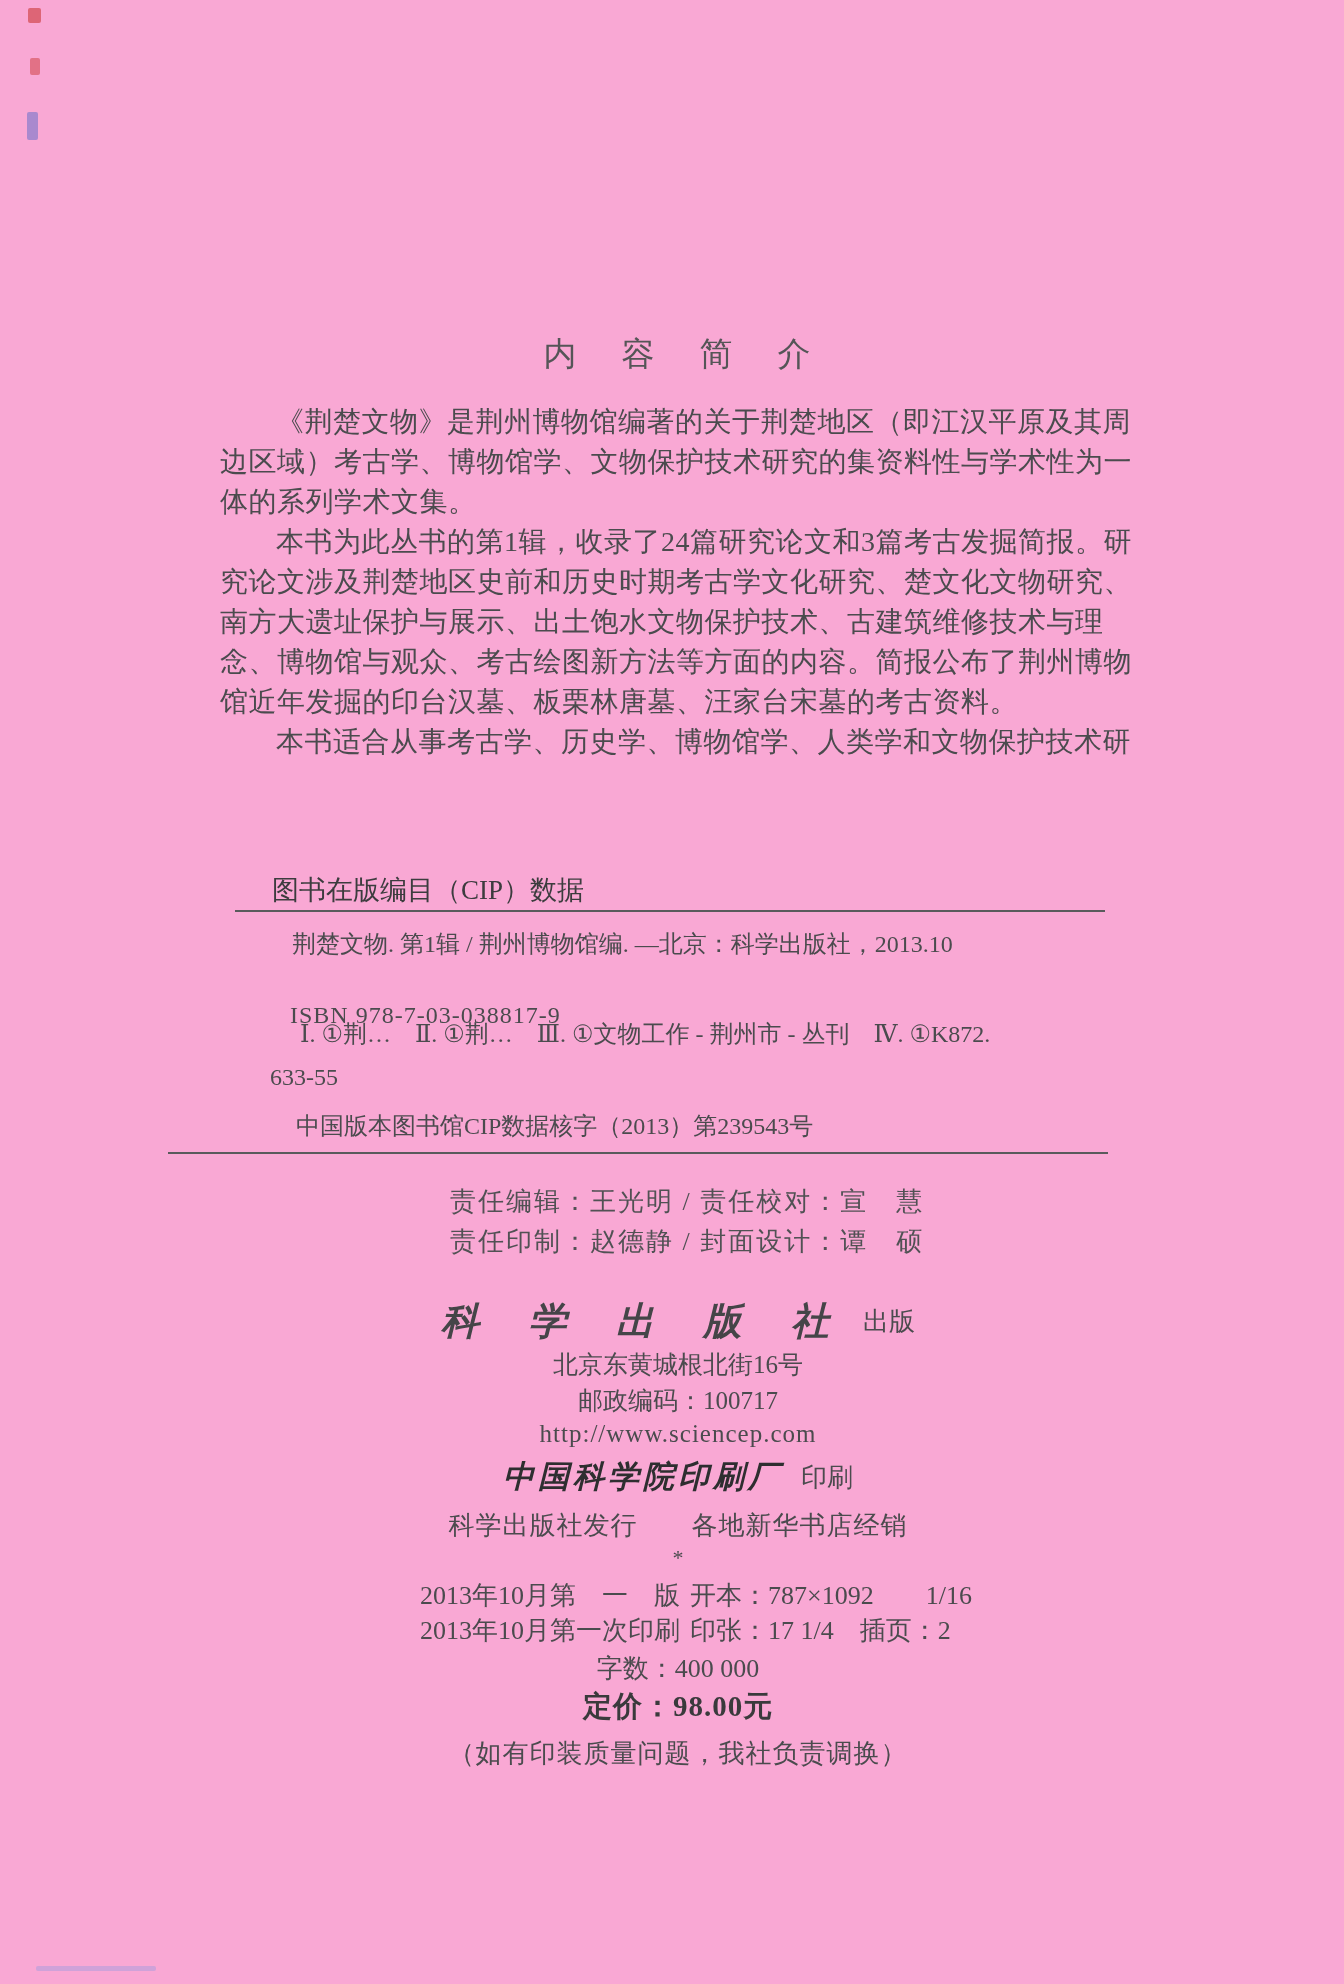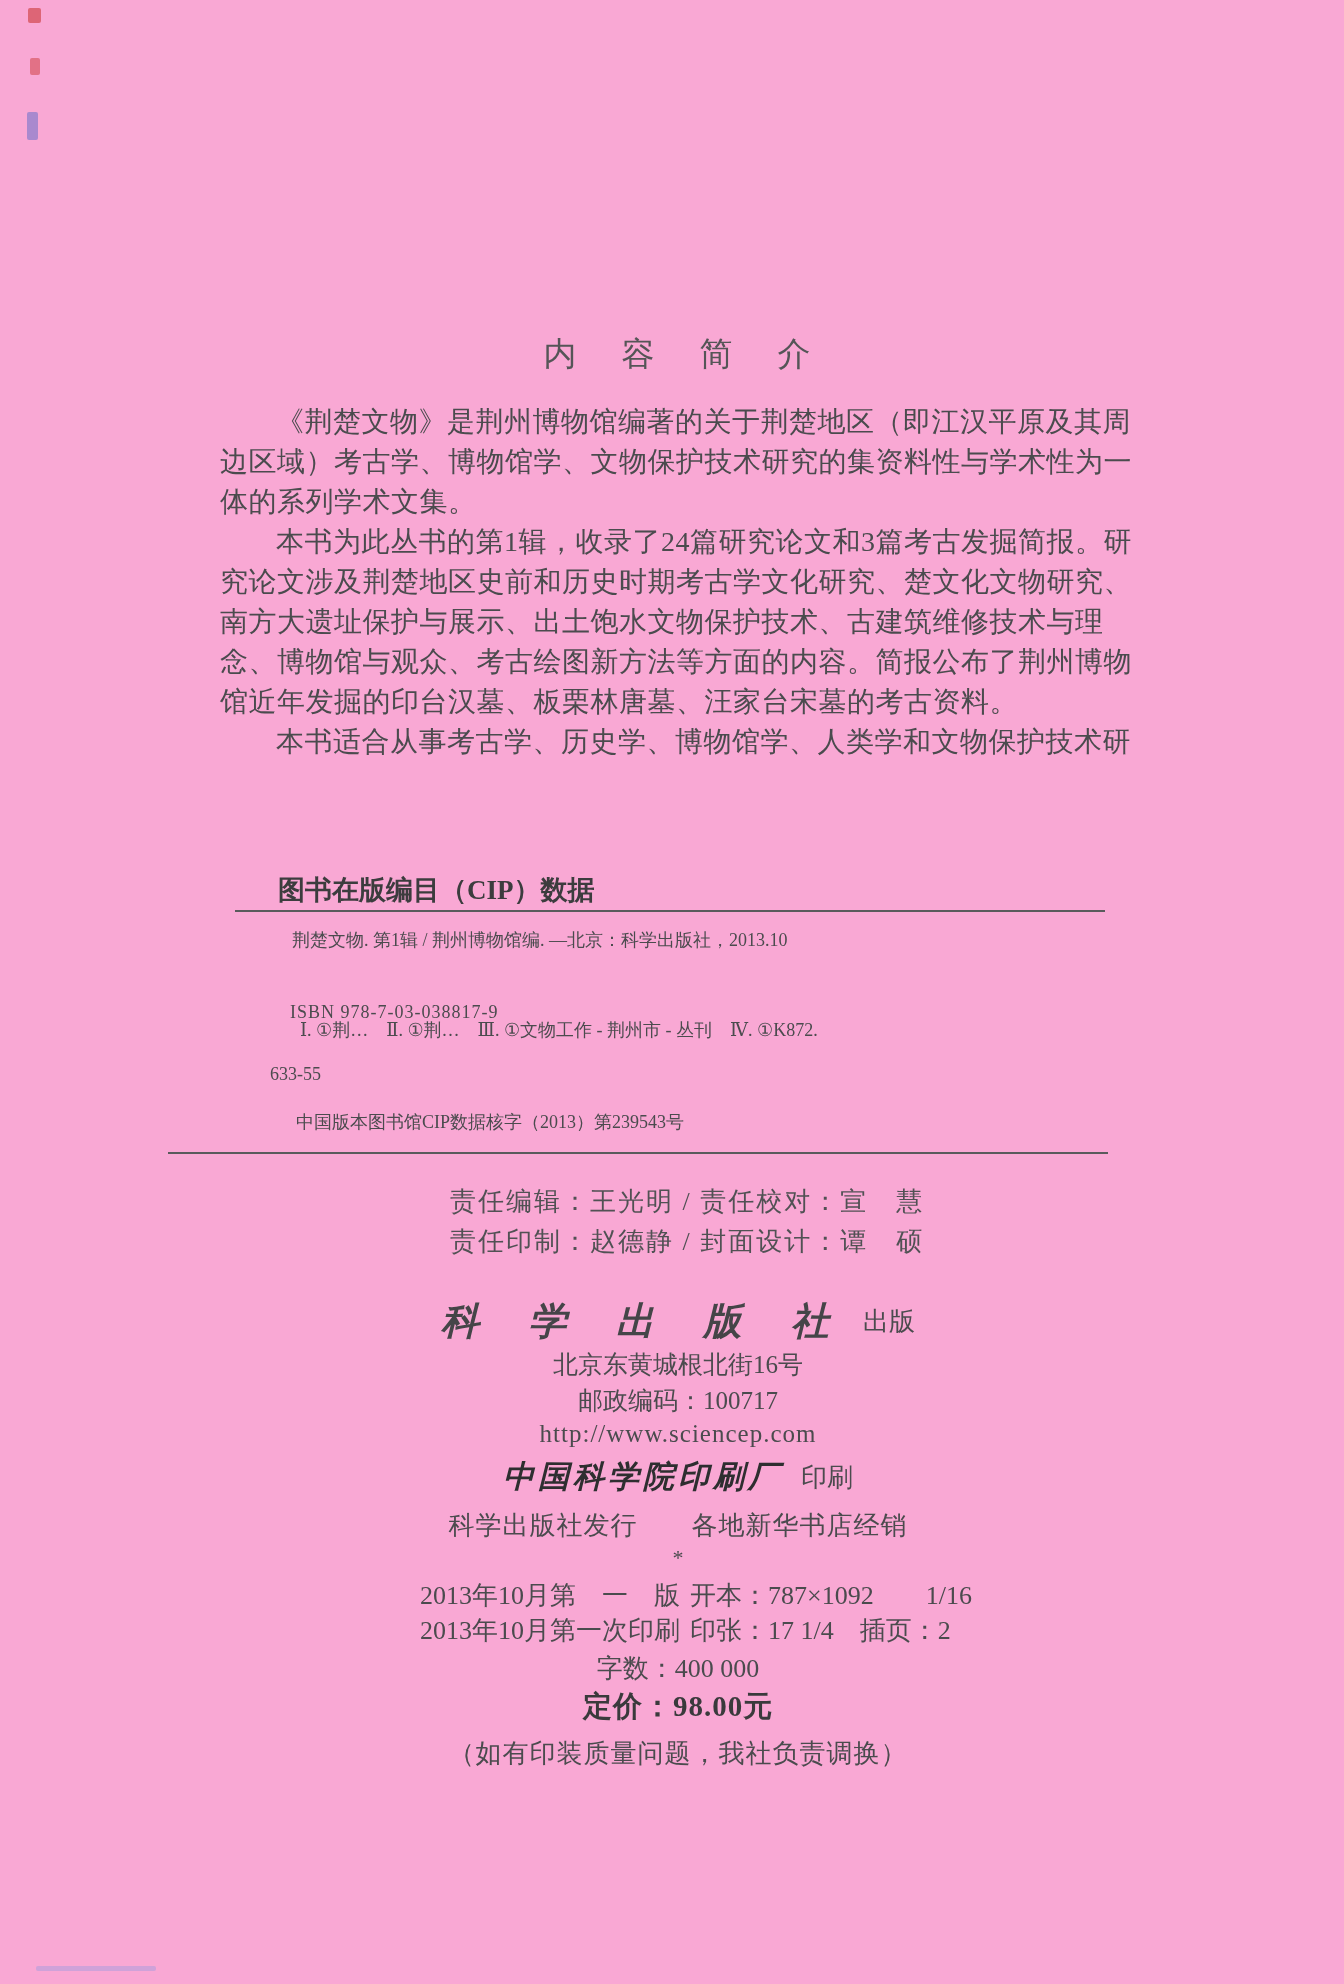--- a/index.html
+++ b/index.html
@@ -29,27 +29,27 @@
     position:absolute;left:212px;top:402px;width:910px;
     font-size:28px;line-height:40px;
     letter-spacing:0.5px;
     color:#4b4b4e;
     margin-left:8px;
   }
   .intro-text .line{white-space:nowrap;}
   .intro-text .line.indent{text-indent:2em;}
 
   .cip-header{
-    position:absolute;left:278px;top:872px;
-    font-size:27px;font-weight:bold;color:#3c3c3e;
+    position:absolute;left:272px;top:872px;
+    font-size:27px;font-weight:normal;color:#3c3c3e;
   }
   .rule{position:absolute;height:2px;background:#5a5a5c;}
   .rule.rule1{left:235px;top:910px;width:870px;}
   .rule.rule2{left:168px;top:1152px;width:940px;}
-  .cip-line{position:absolute;font-size:18px;white-space:nowrap;color:#4b4b4e;}
+  .cip-line{position:absolute;font-size:24px;white-space:nowrap;color:#4b4b4e;}
   .cip-record{left:292px;top:928px;}
   .cip-isbn{left:290px;top:974px;letter-spacing:1px;margin-top:28px;}
   .cip-class{left:300px;top:1018px;}
   .cip-class2{left:270px;top:1064px;}
   .cip-registry{left:296px;top:1110px;}
 
   .credits{
     position:absolute;left:450px;top:1182px;
     font-size:26px;line-height:40px;
     color:#515154;

